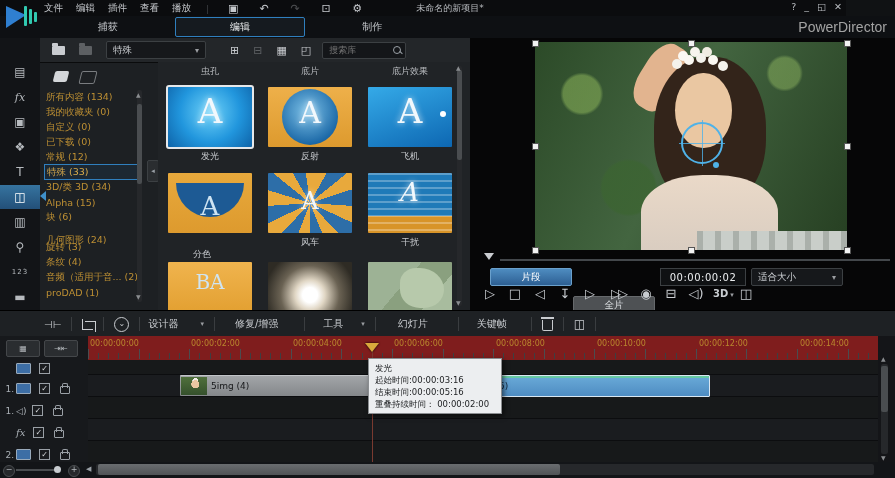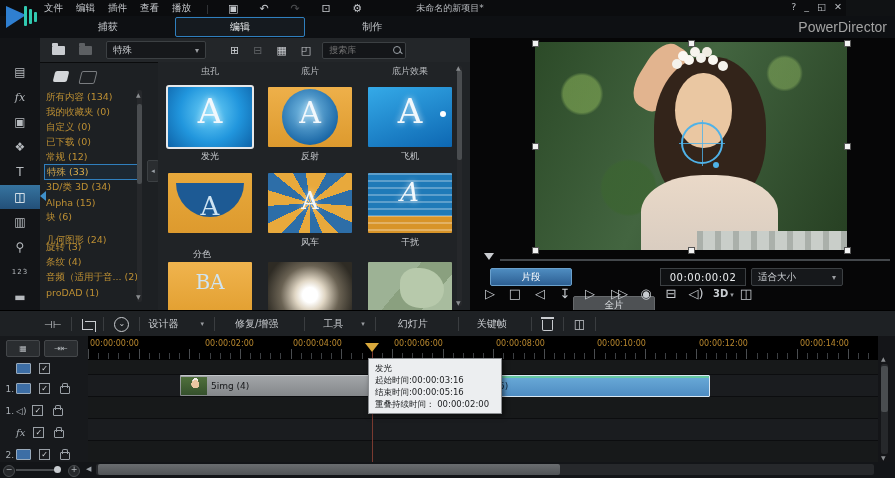--- a/index.html
+++ b/index.html
@@ -125,21 +125,21 @@
   .tl-btn{position:absolute;top:4px;width:32px;height:15px;background:#2a2d30;border:1px solid #44474a;border-radius:2px;display:flex;align-items:center;justify-content:center;font-size:8px;color:#b7bbbf;}
   .trow{position:absolute;left:0;width:88px;display:flex;align-items:center;font-size:9px;color:#aab0b6;}
   .tnum{width:14px;text-align:right;margin-right:2px;}
   .vic{width:13px;height:9px;border:1px solid #9ab;background:#3d6ea5;border-radius:1px;margin-right:8px;}
   .aic{margin-right:6px;font-size:9px;}
   .fxic{font-family:"DejaVu Serif",serif;font-style:italic;font-size:10px;margin-right:8px;}
   .cb{width:9px;height:9px;border:1px solid #9aa0a6;background:#1a1c1f;font-size:8px;line-height:9px;text-align:center;color:#d7dadd;margin-right:10px;}
   .cb::after{content:"✓";}
   .lock{position:relative;width:8px;height:6px;border:1px solid #9aa0a6;border-radius:1px;margin-top:3px;}
   .lock::before{content:"";position:absolute;top:-4px;left:1px;width:4px;height:4px;border:1px solid #9aa0a6;border-bottom:none;border-radius:2px 2px 0 0;}
-  .ruler{position:absolute;left:88px;top:0;width:790px;height:24px;background:#000000;border-bottom:1px solid #26282b;}
+  .ruler{position:absolute;left:88px;top:0;width:790px;height:24px;background:#7f1d1d;border-bottom:1px solid #26282b;}
   .ruler .ticks{position:absolute;left:0;right:0;bottom:1px;height:6px;background:repeating-linear-gradient(90deg,#3c3f42 0 1px,transparent 1px 10.13px);}
   .ruler .bigticks{position:absolute;left:0;right:0;bottom:1px;height:10px;background:repeating-linear-gradient(90deg,#4a4d50 0 1px,transparent 1px 50.65px);}
   .rlabel{position:absolute;top:3px;font-size:8px;color:#b9882e;white-space:nowrap;}
   .trackrow{position:absolute;left:88px;width:790px;border-bottom:1px solid #0c0d0f;}
   .playhead-line{position:absolute;left:372px;top:14px;width:1px;height:112px;background:#7a3a30;z-index:10;}
   .playhead{position:absolute;left:365px;top:7px;z-index:12;width:0;height:0;border-top:9px solid #d9a93c;border-left:7px solid transparent;border-right:7px solid transparent;filter:drop-shadow(0 0 1px #000);}
   .clip{position:absolute;top:0;height:20px;border-radius:1px;display:flex;align-items:center;overflow:hidden;}
   .clip-gray{left:92px;width:258px;background:linear-gradient(#a2a5a8,#84878a);border-top:1px solid #c2c5c8;color:#17181a;}
   .clip-blue{left:350px;width:270px;background:linear-gradient(#6aaad8,#4e8cc2);border:1px solid #d9e7f2;color:#0e2438;}
   .clip-blue::before{content:"";position:absolute;left:0;right:0;top:0;height:2px;background:#66c9a3;}
@@ -435,21 +435,21 @@
         <span class="vic"></span>
         <span class="cb"></span>
         <span class="lock"></span>
       </div>
     </div>
 
     <div class="ruler">
       <div class="ticks"></div>
         <div class="bigticks"></div>
       <span class="rlabel" style="left:2px;">00:00:00:00</span>
-      <span class="rlabel" style="left:117px;text-align:right;">00:00:02:00</span>
+      <span class="rlabel" style="left:103px;text-align:right;">00:00:02:00</span>
       <span class="rlabel" style="left:205px;">00:00:04:00</span>
       <span class="rlabel" style="left:306px;">00:00:06:00</span>
       <span class="rlabel" style="left:408px;">00:00:08:00</span>
       <span class="rlabel" style="left:509px;">00:00:10:00</span>
       <span class="rlabel" style="left:611px;">00:00:12:00</span>
       <span class="rlabel" style="left:712px;">00:00:14:00</span>
     </div>
 
     <div class="trackrow" style="top:24px;height:14px;background:#17191a;"></div>
     <div class="trackrow" style="top:39px;height:21px;background:#1a1c1f;">

